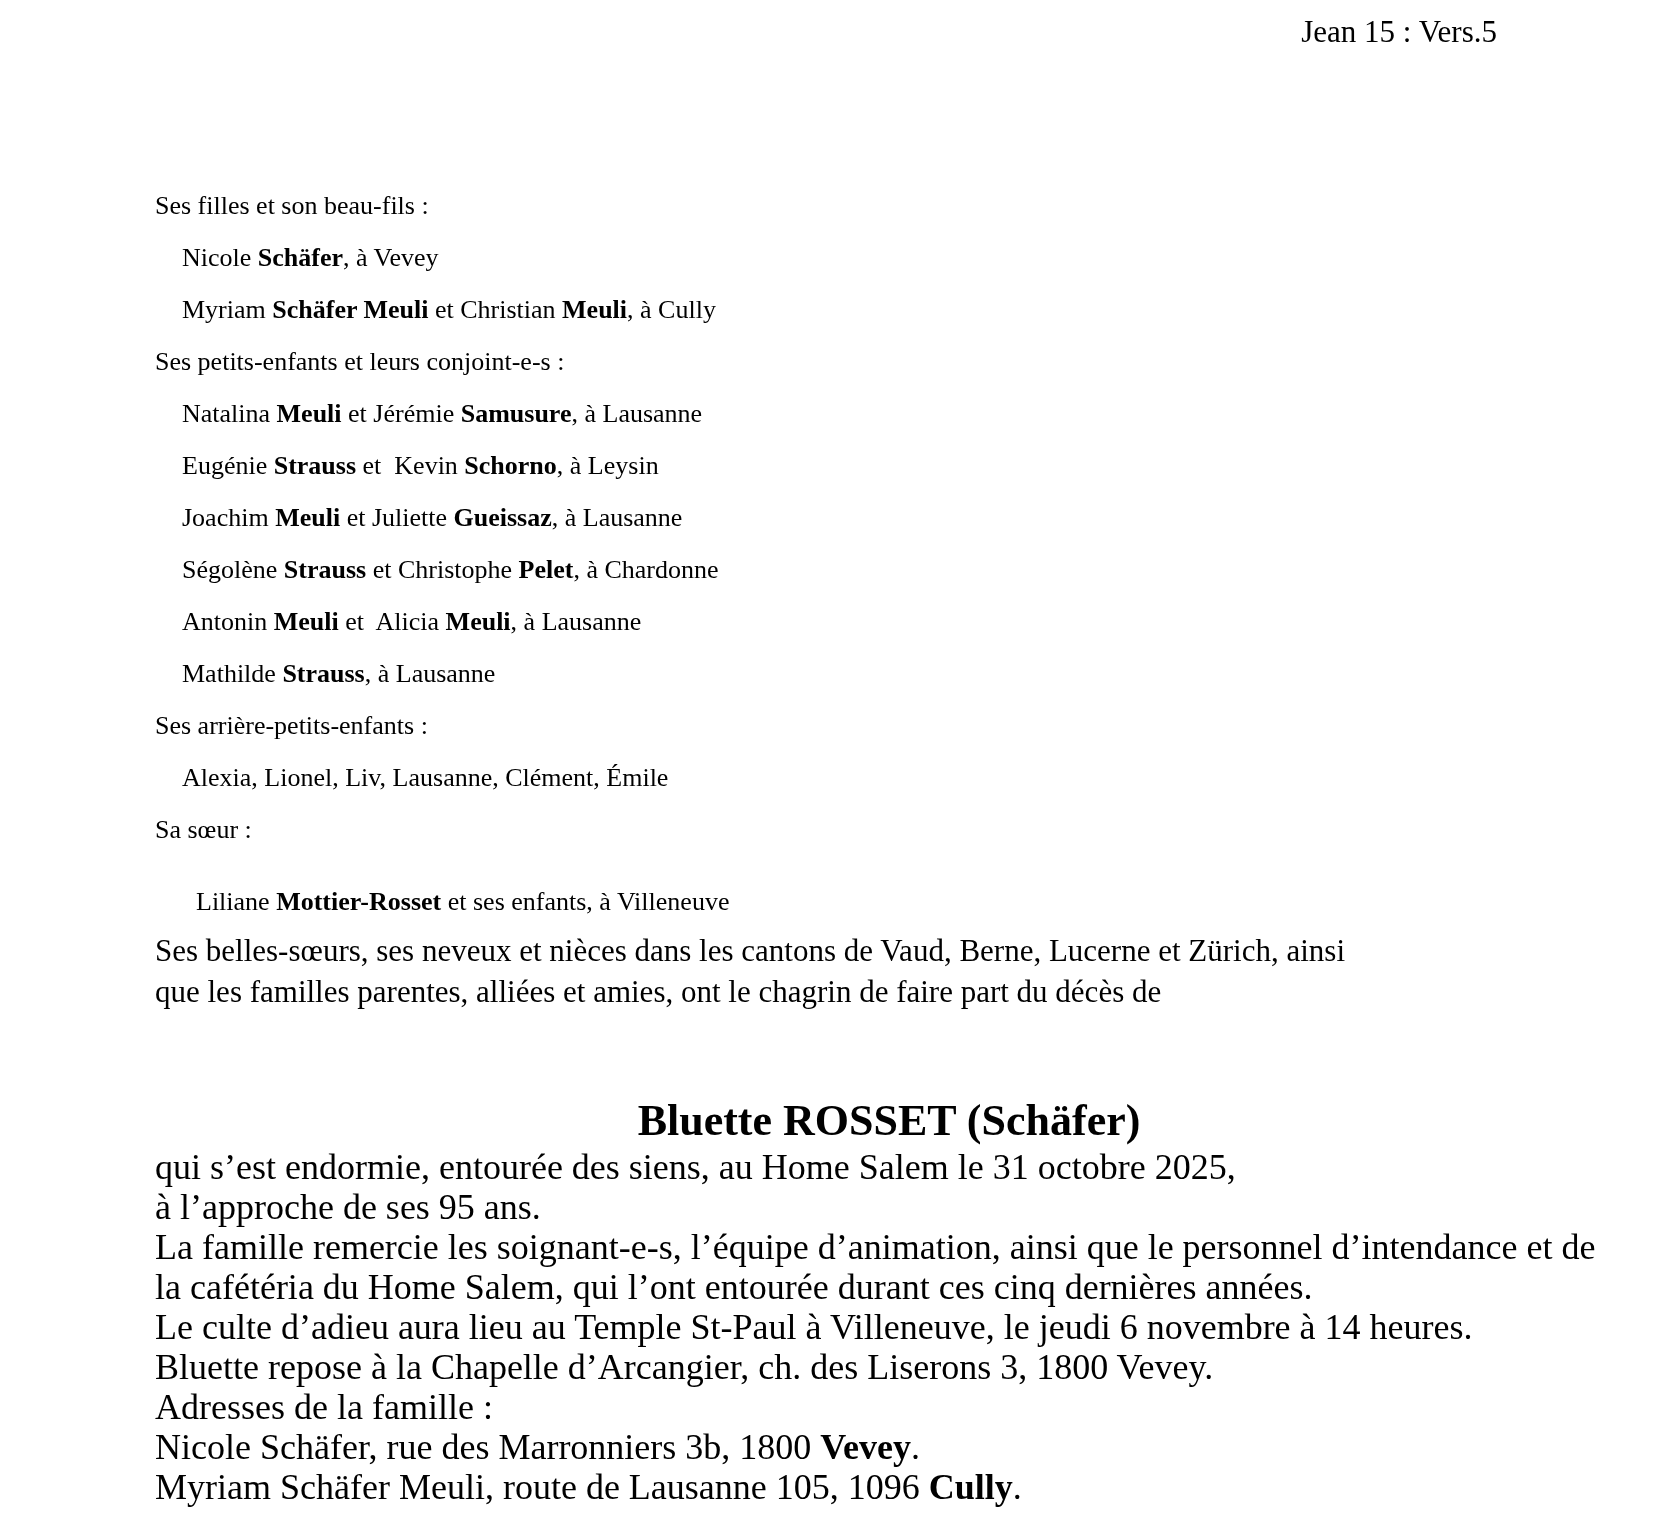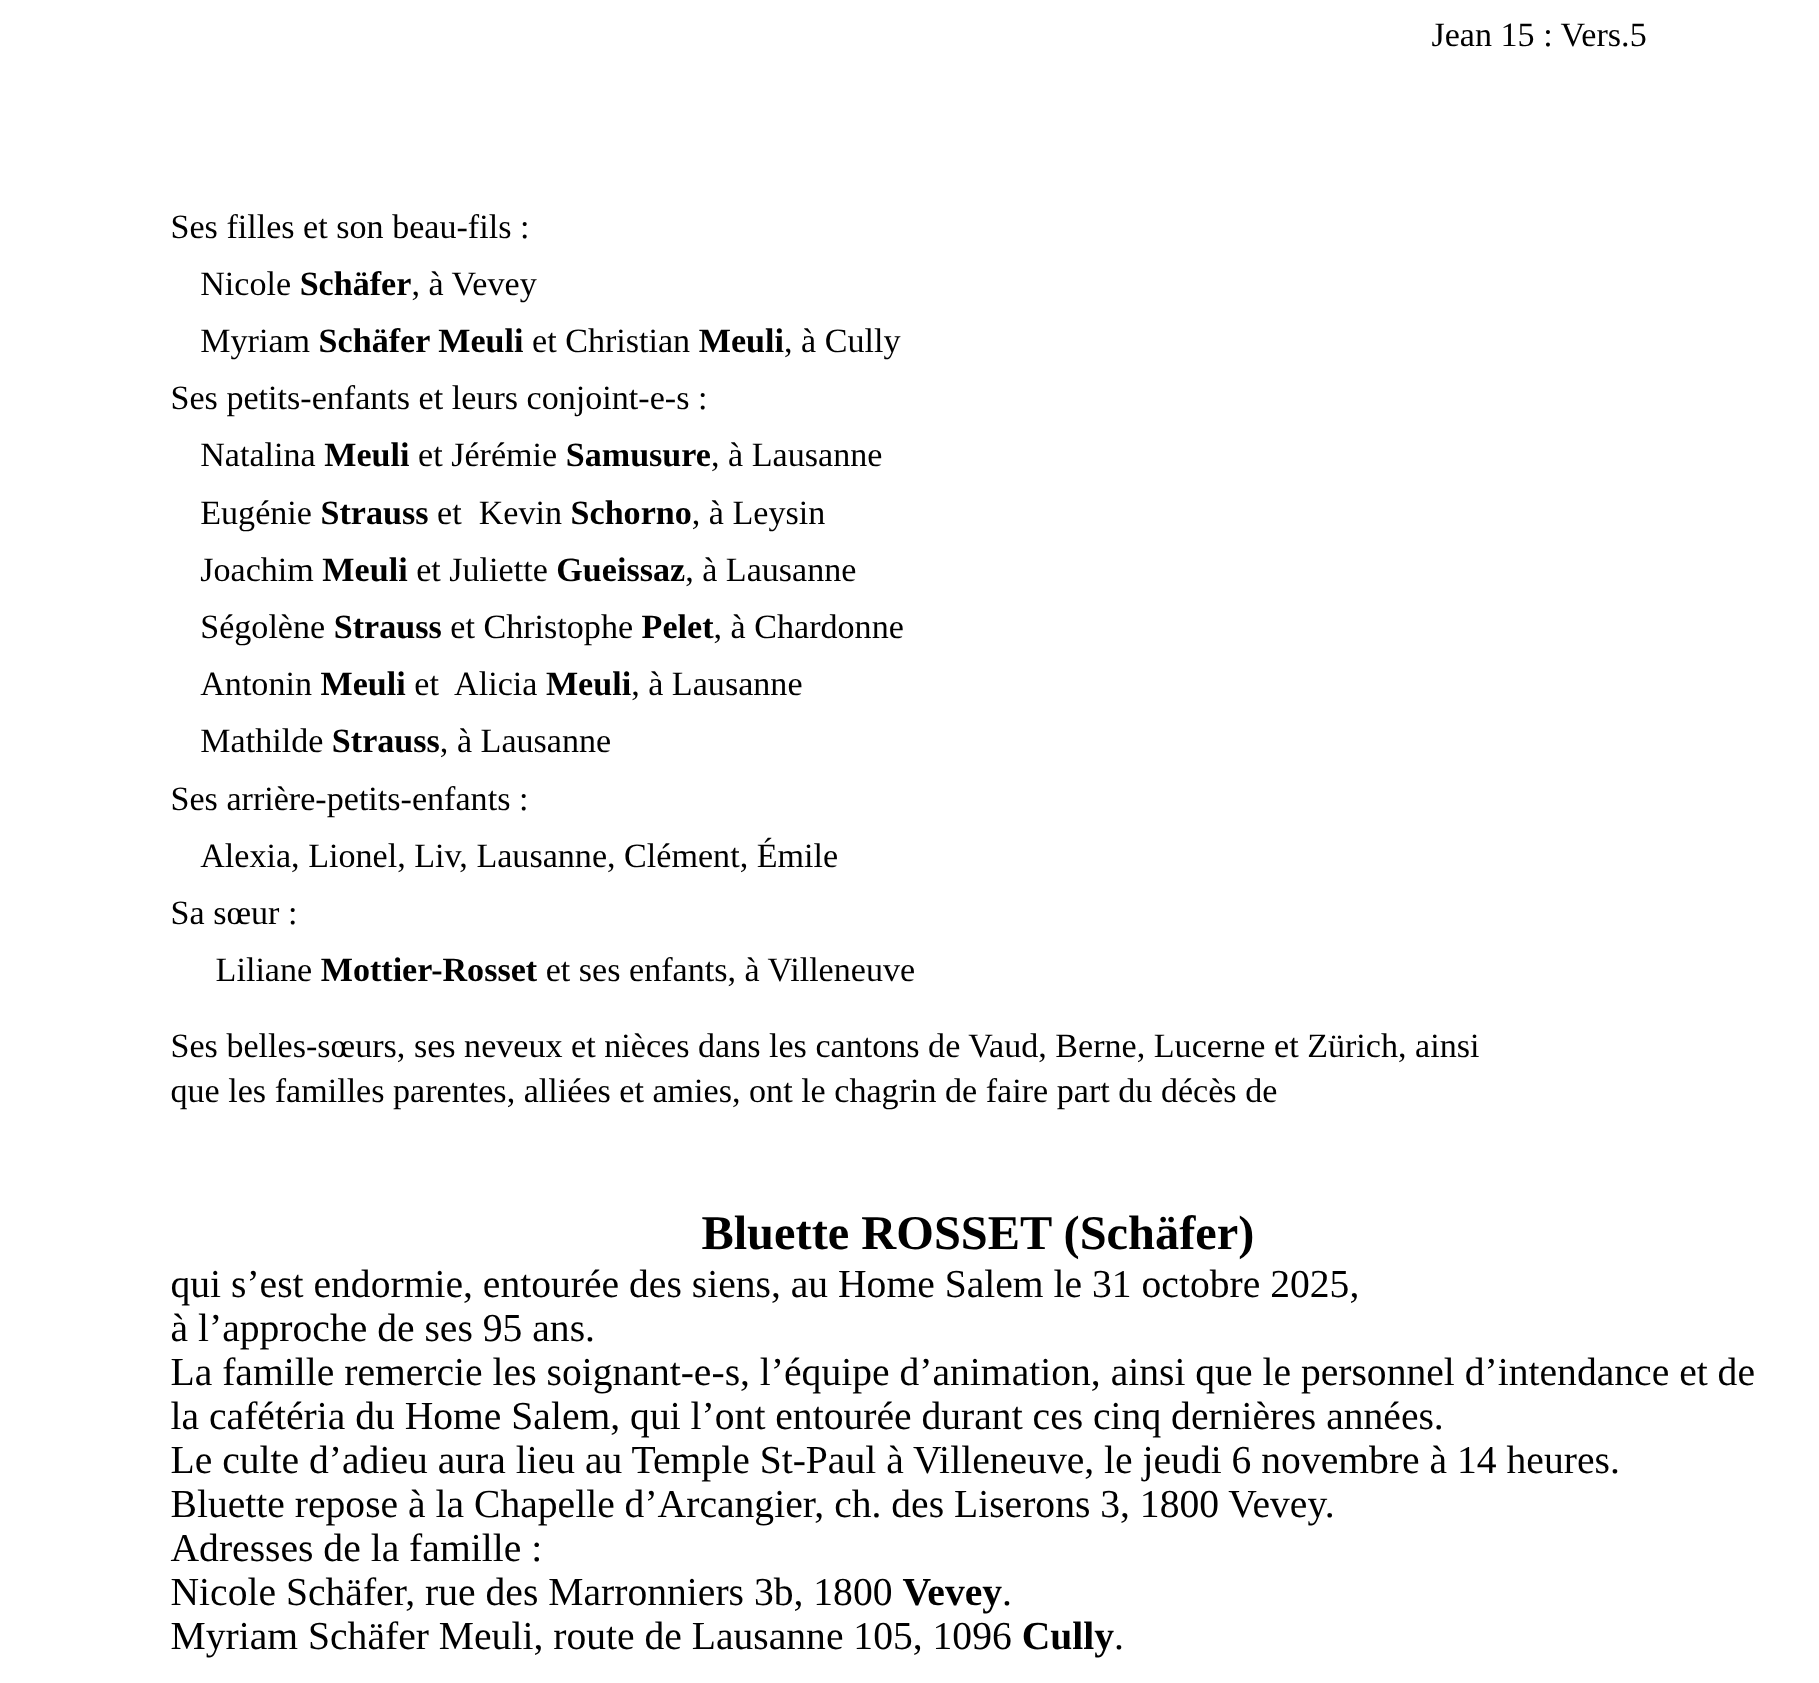--- a/index.html
+++ b/index.html
@@ -26,24 +26,24 @@
     font-size: 31px;
   }
   #epigraph .quote-lines .line { font-style: italic; }
 
   
   #family-list {
     position: absolute;
     left: 155px;
     top: 180px;
     line-height: 52px;
-    font-size: 31px;
+    font-size: 26px;
   }
   #family-list .name { padding-left: 27px; }
-  #family-list .name-deep { padding-left: 41px; }
+  #family-list .name-deep { padding-left: 41px; margin-top: 20px; }
 
   
   #intro {
     position: absolute;
     left: 155px;
     top: 930px;
     line-height: 41px;
     font-size: 31px;
   }
 

